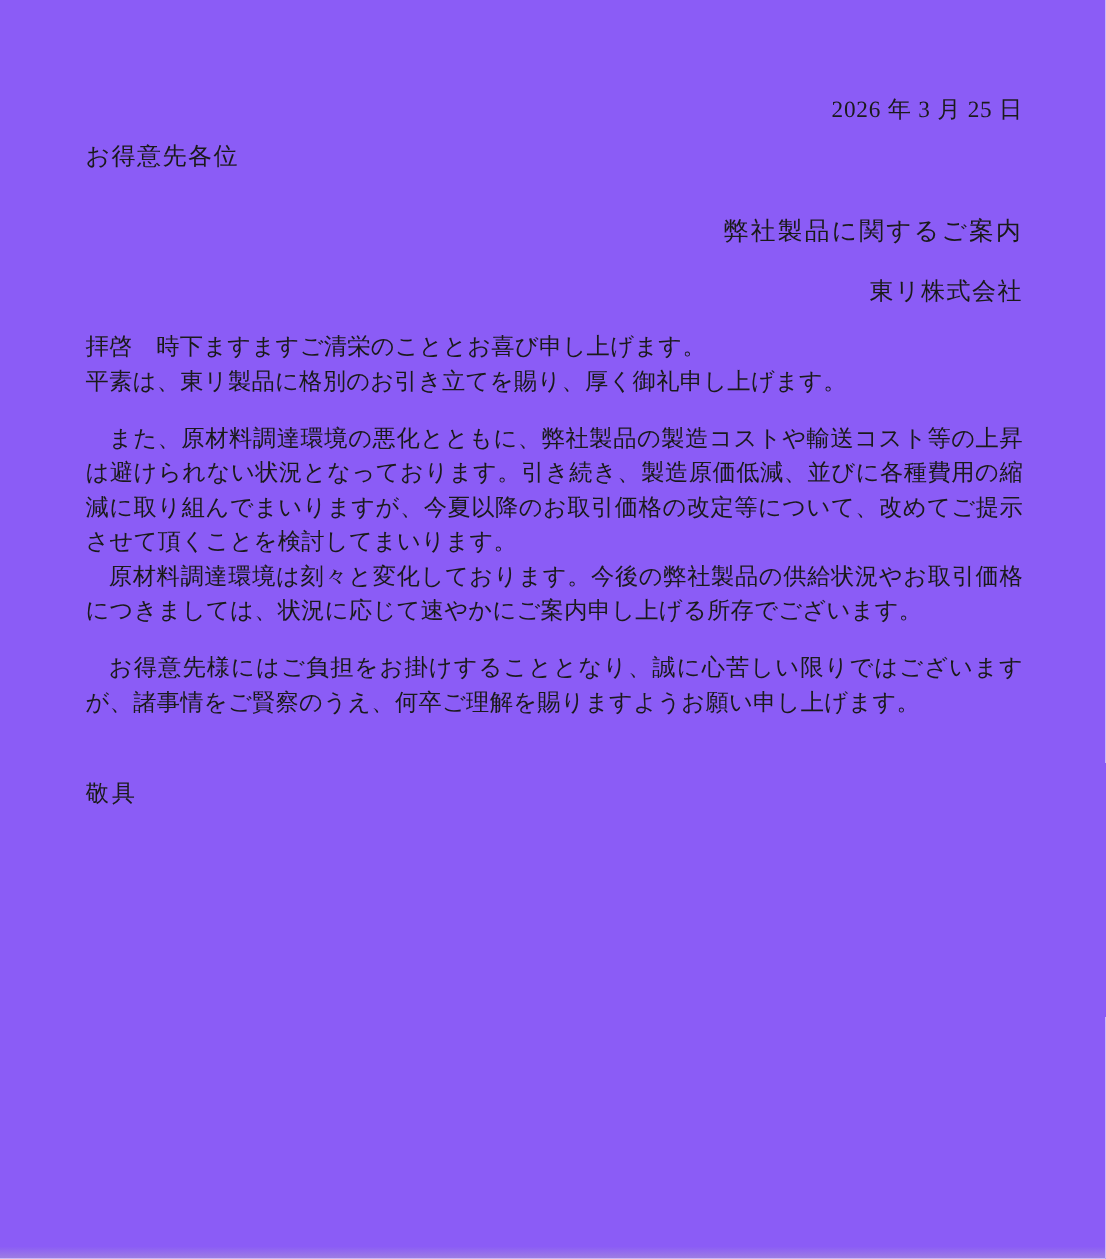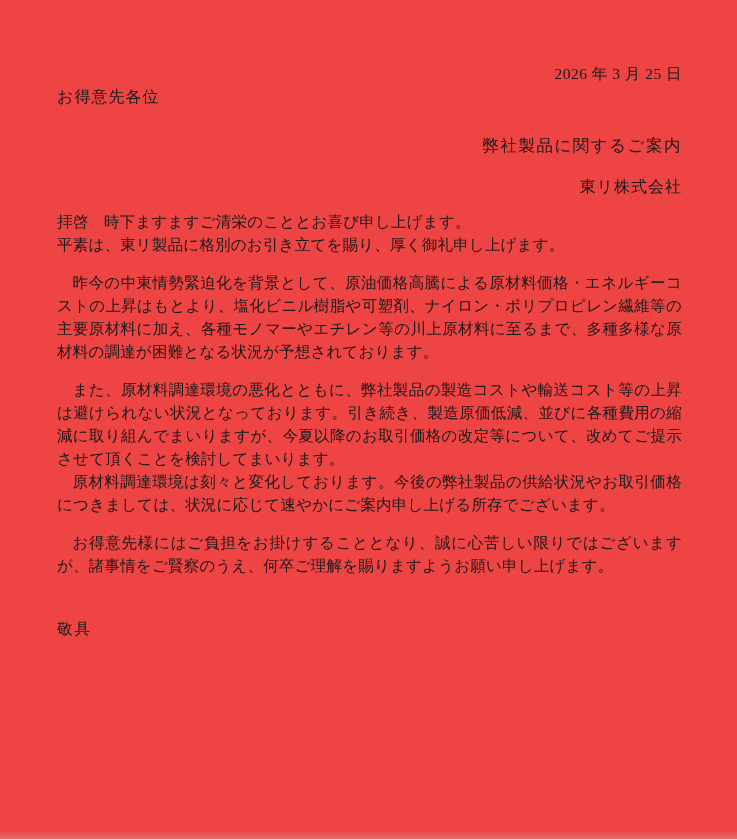--- a/index.html
+++ b/index.html
@@ -4,37 +4,37 @@
 <style>
   html, body {
     margin: 0;
     padding: 0;
     background: #ffffff;
   }
   .page {
     position: relative;
     width: 737px;
     height: 839px;
-    background: #ef4444;
+    background: #8b5cf6;
     overflow: hidden;
     font-family: "Liberation Serif", "DejaVu Serif", serif;
     color: #1a1a1a;
   }
   .content {
     padding: 0 55px 0 57px;
   }
   .date {
     margin-top: 62px;
     text-align: right;
     font-size: 15.5px;
     line-height: 23px;
     letter-spacing: 0.5px;
   }
   .recipient {
-    margin-top: 0;
+    margin-top: 8px;
     text-align: left;
     font-size: 16px;
     line-height: 23px;
     letter-spacing: 1px;
   }
   .title {
     margin-top: 26px;
     text-align: right;
     font-size: 16.5px;
     line-height: 24px;
@@ -46,21 +46,20 @@
     font-size: 16px;
     line-height: 23px;
     letter-spacing: 1px;
   }
   .body {
     margin-top: 14px;
     font-size: 15.5px;
     line-height: 23px;
     text-align: justify;
     letter-spacing: 0.2px;
-    font-family: Liberation Mono, monospace;
   }
   .body p {
     margin: 0;
   }
   .body p.indent {
     text-indent: 1em;
   }
   .body p.sp {
     margin-top: 15px;
   }
@@ -85,21 +84,20 @@
 
 <div class="page">
   <div class="content">
     <div class="date">2026 年 3 月 25 日</div>
     <div class="recipient">お得意先各位</div>
     <div class="title">弊社製品に関するご案内</div>
     <div class="sender">東リ株式会社</div>
     <div class="body">
       <p>拝啓　時下ますますご清栄のこととお喜び申し上げます。</p>
       <p>平素は、東リ製品に格別のお引き立てを賜り、厚く御礼申し上げます。</p>
-      <p class="indent sp">昨今の中東情勢緊迫化を背景として、原油価格高騰による原材料価格・エネルギーコストの上昇はもとより、塩化ビニル樹脂や可塑剤、ナイロン・ポリプロピレン繊維等の主要原材料に加え、各種モノマーやエチレン等の川上原材料に至るまで、多種多様な原材料の調達が困難となる状況が予想されております。</p>
       <p class="indent sp">また、原材料調達環境の悪化とともに、弊社製品の製造コストや輸送コスト等の上昇は避けられない状況となっております。引き続き、製造原価低減、並びに各種費用の縮減に取り組んでまいりますが、今夏以降のお取引価格の改定等について、改めてご提示させて頂くことを検討してまいります。</p>
       <p class="indent">原材料調達環境は刻々と変化しております。今後の弊社製品の供給状況やお取引価格につきましては、状況に応じて速やかにご案内申し上げる所存でございます。</p>
       <p class="indent sp">お得意先様にはご負担をお掛けすることとなり、誠に心苦しい限りではございますが、諸事情をご賢察のうえ、何卒ご理解を賜りますようお願い申し上げます。</p>
     </div>
     <div class="closing">敬具</div>
   </div>
   <div class="scan-edge"></div>
 </div>
 
 </body></html>

